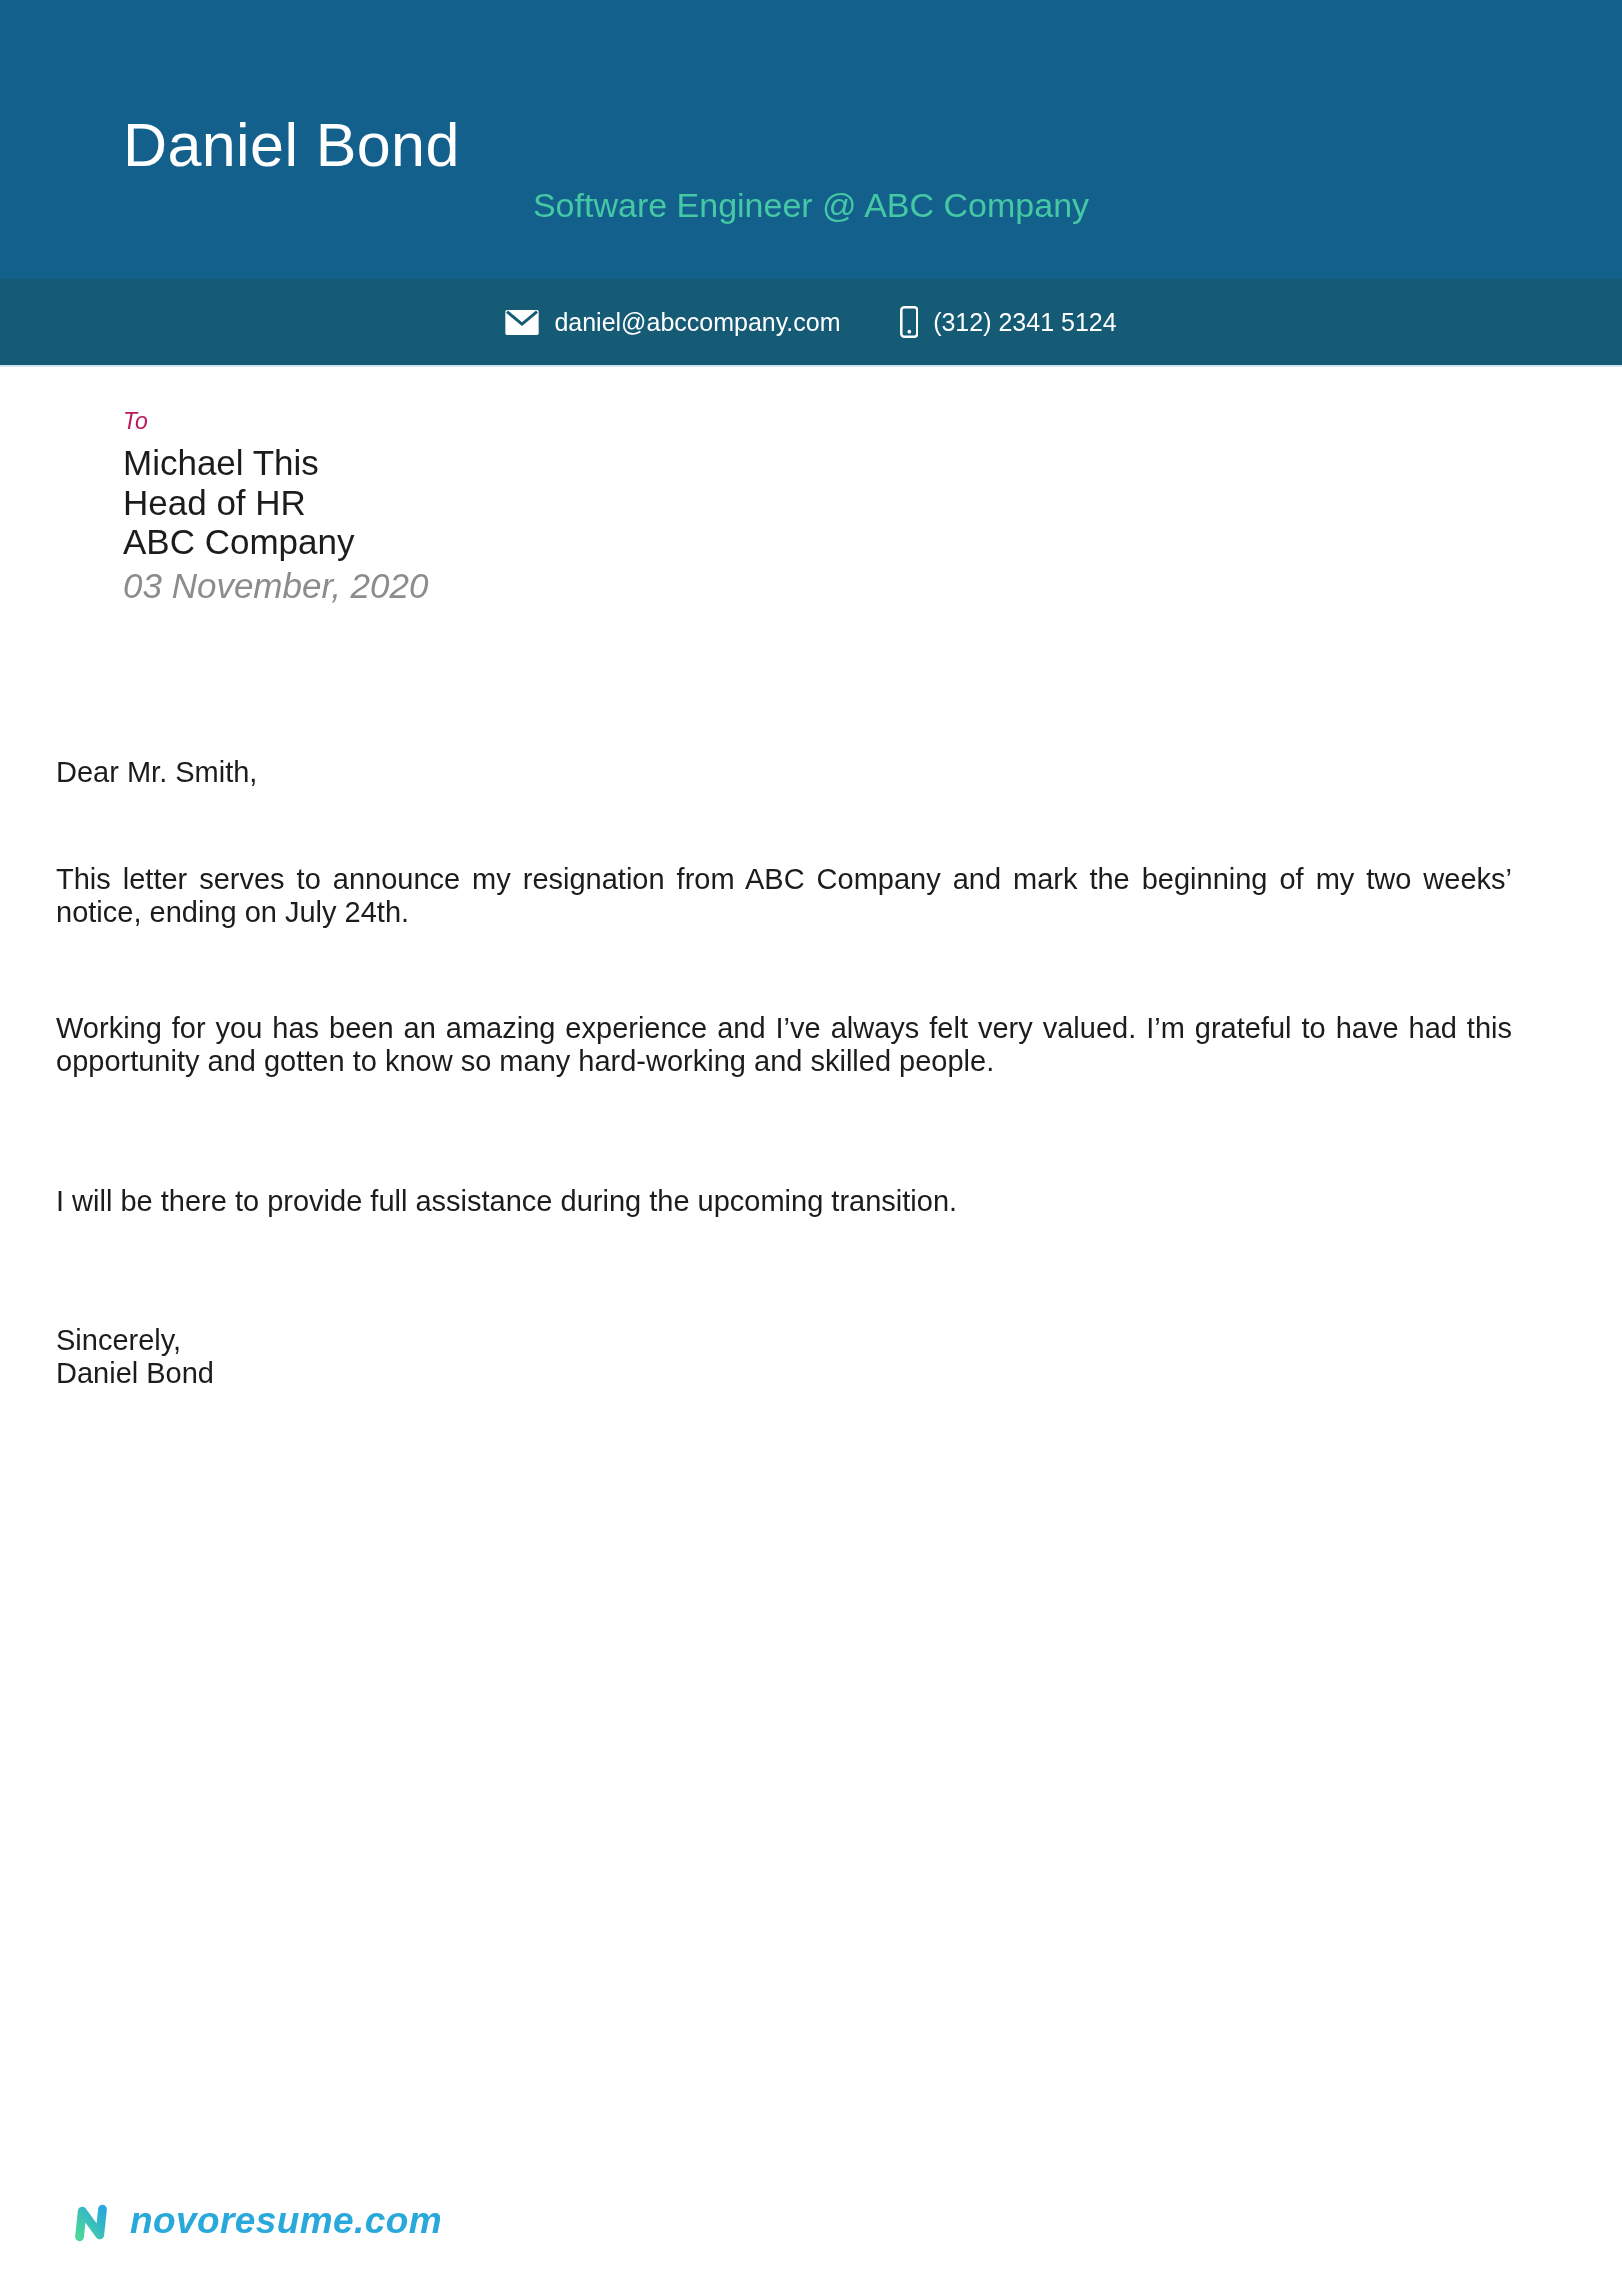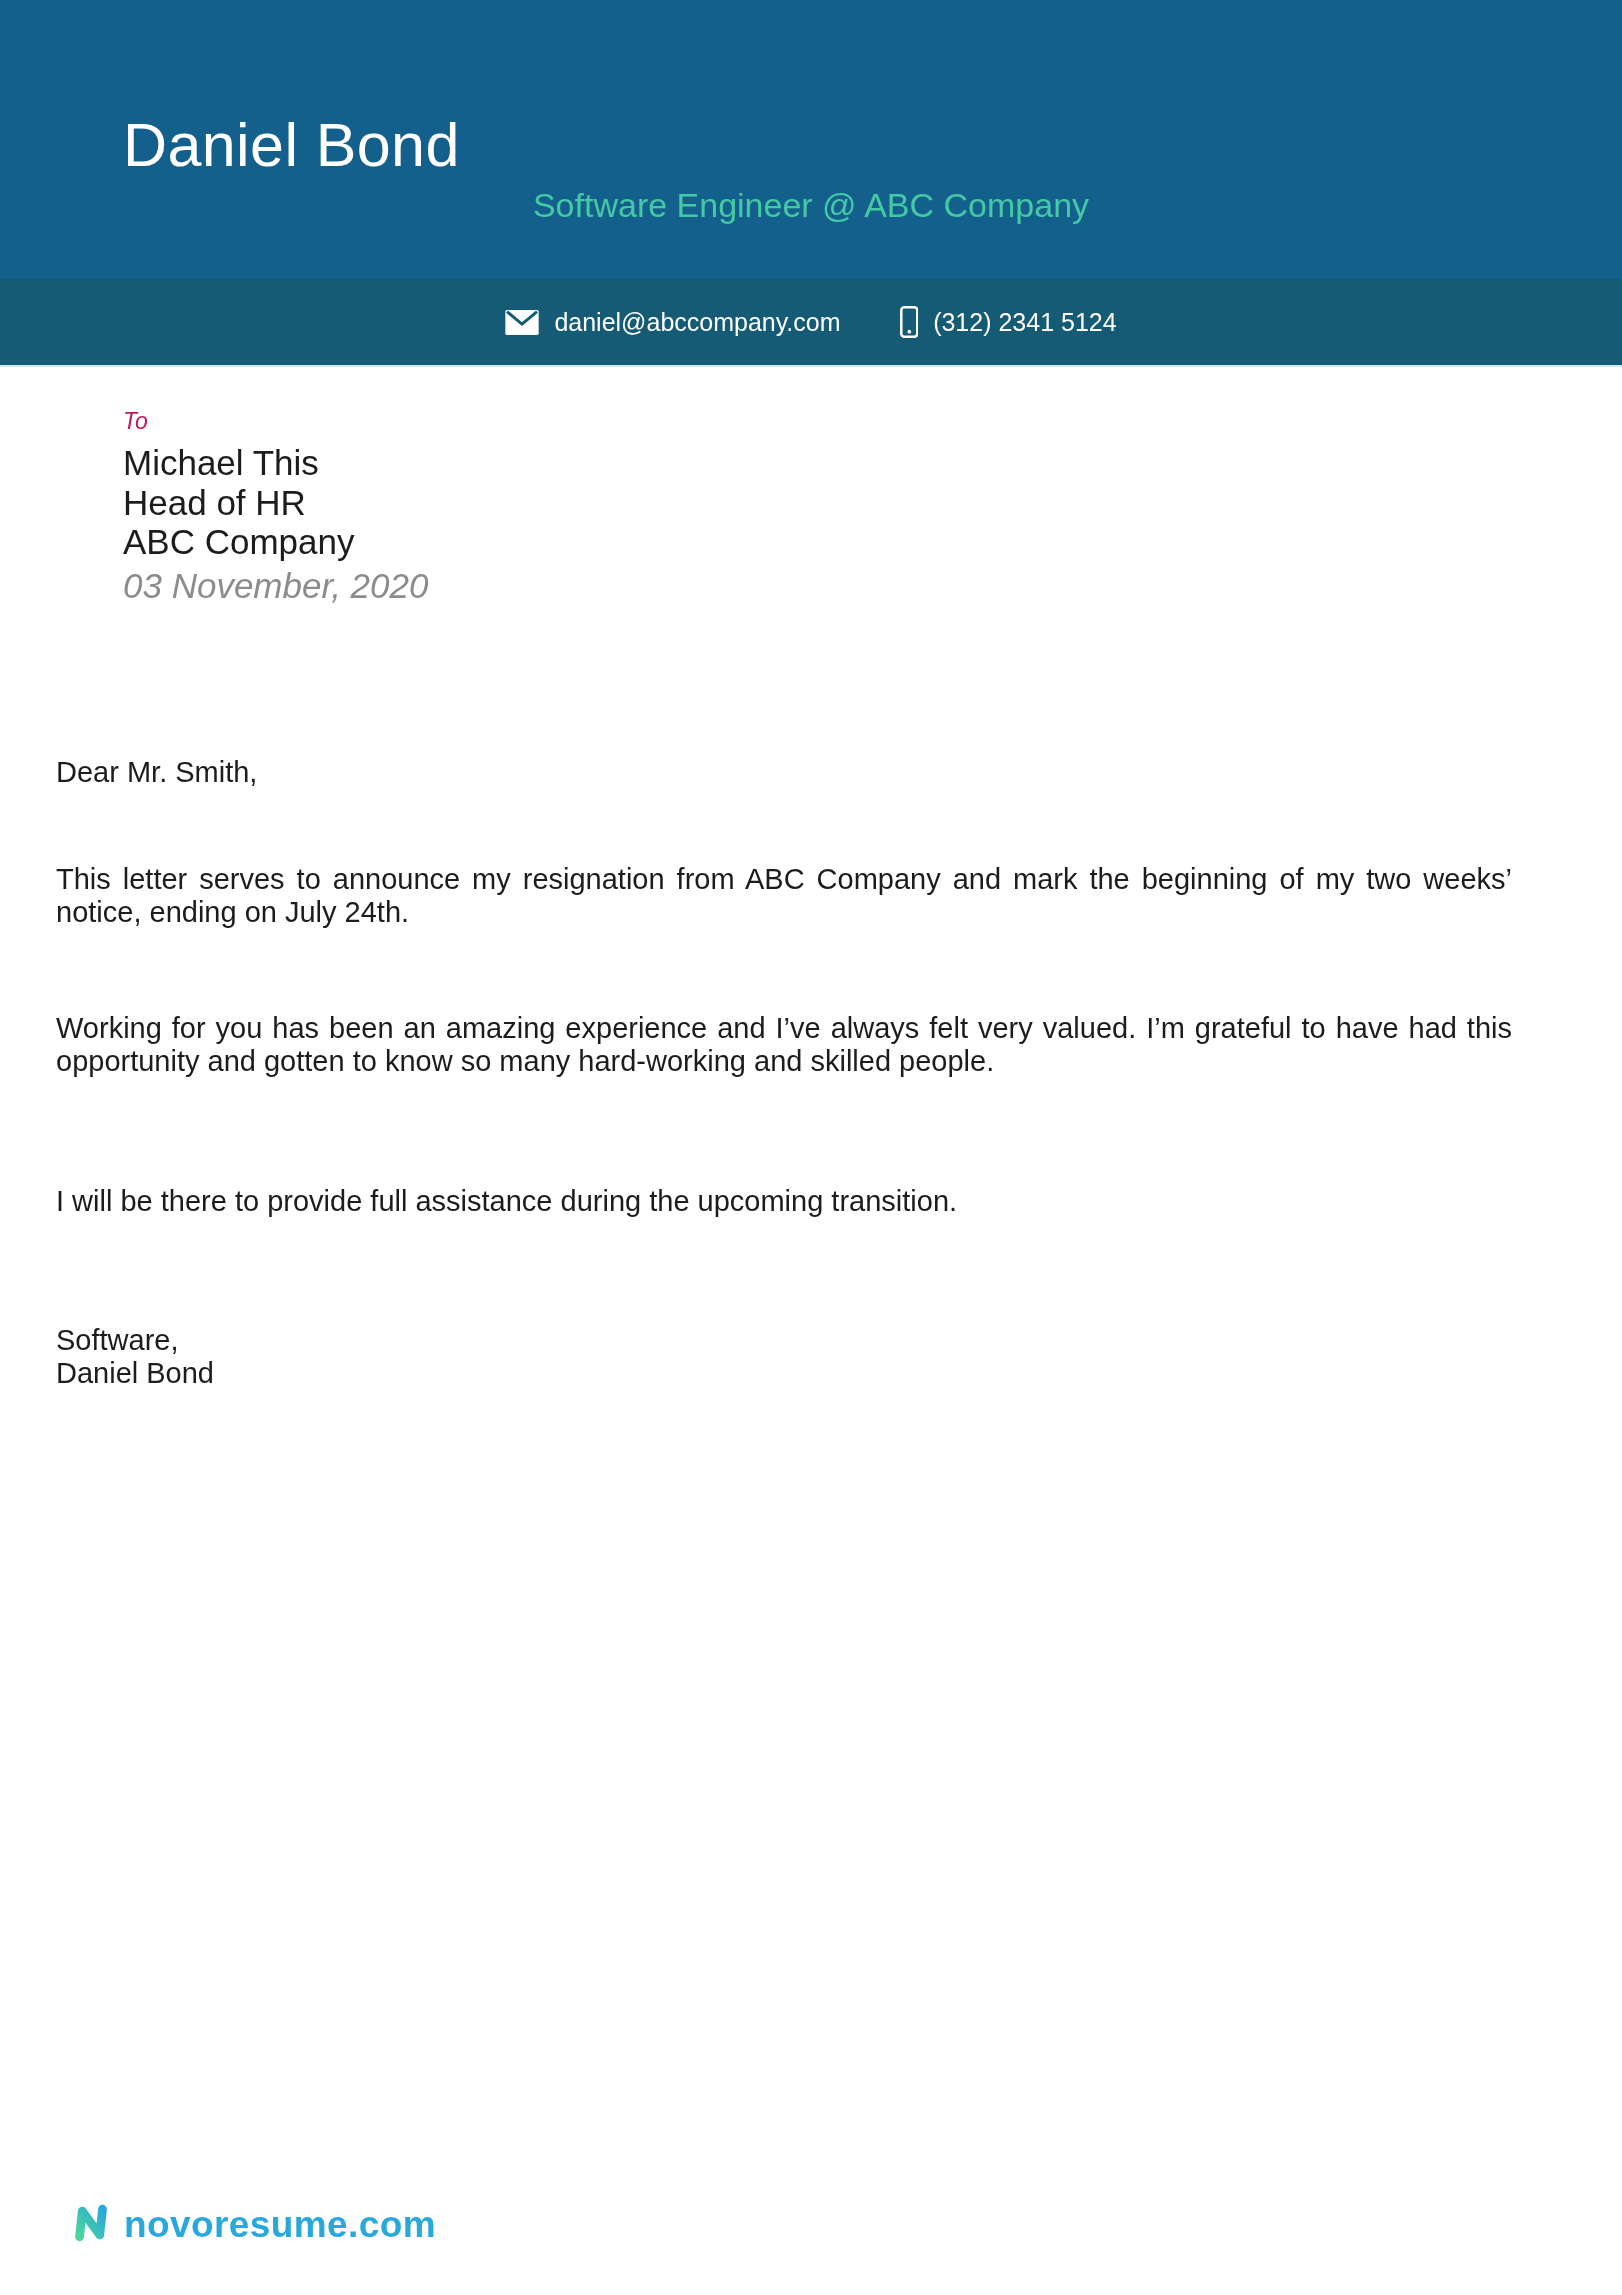--- a/index.html
+++ b/index.html
@@ -93,23 +93,23 @@
   .letter p:nth-of-type(2) { margin-bottom: 107px; }
   .letter p:nth-of-type(3) { margin-bottom: 106px; }
   .closing-block div { line-height: 33px; }
 
   
   .footer {
     position: absolute;
     left: 68px;
     top: 2200px;
     display: flex;
-    align-items: center;
-    column-gap: 10px;
+    column-gap: 16px;
     cursor: pointer;
+    font-style: italic;
   }
   .footer .brand-text {
     color: #29a8db;
     font-size: 37px;
     font-weight: 700;
     letter-spacing: 0.4px;
   }
 </style>
 </head>
 <body>
@@ -149,21 +149,21 @@
     <div class="line">ABC Company</div>
     <div class="date">03 November, 2020</div>
   </div>
 
   <div class="letter">
     <div class="salutation">Dear Mr. Smith,</div>
     <p>This letter serves to announce my resignation from ABC Company and mark the beginning of my two weeks’ notice, ending on July 24th.</p>
     <p>Working for you has been an amazing experience and I’ve always felt very valued. I’m grateful to have had this opportunity and gotten to know so many hard-working and skilled people.</p>
     <p>I will be there to provide full assistance during the upcoming transition.</p>
     <div class="closing-block">
-      <div>Software,</div>
+      <div>Sincerely,</div>
       <div>Daniel Bond</div>
     </div>
   </div>
 
   <div class="footer">
     <span>
       <svg width="46" height="46" viewBox="0 0 100 100">
         <defs>
           <linearGradient id="nGrad" x1="0" y1="1" x2="1" y2="0">
             <stop offset="0" stop-color="#4bd69b"></stop>

